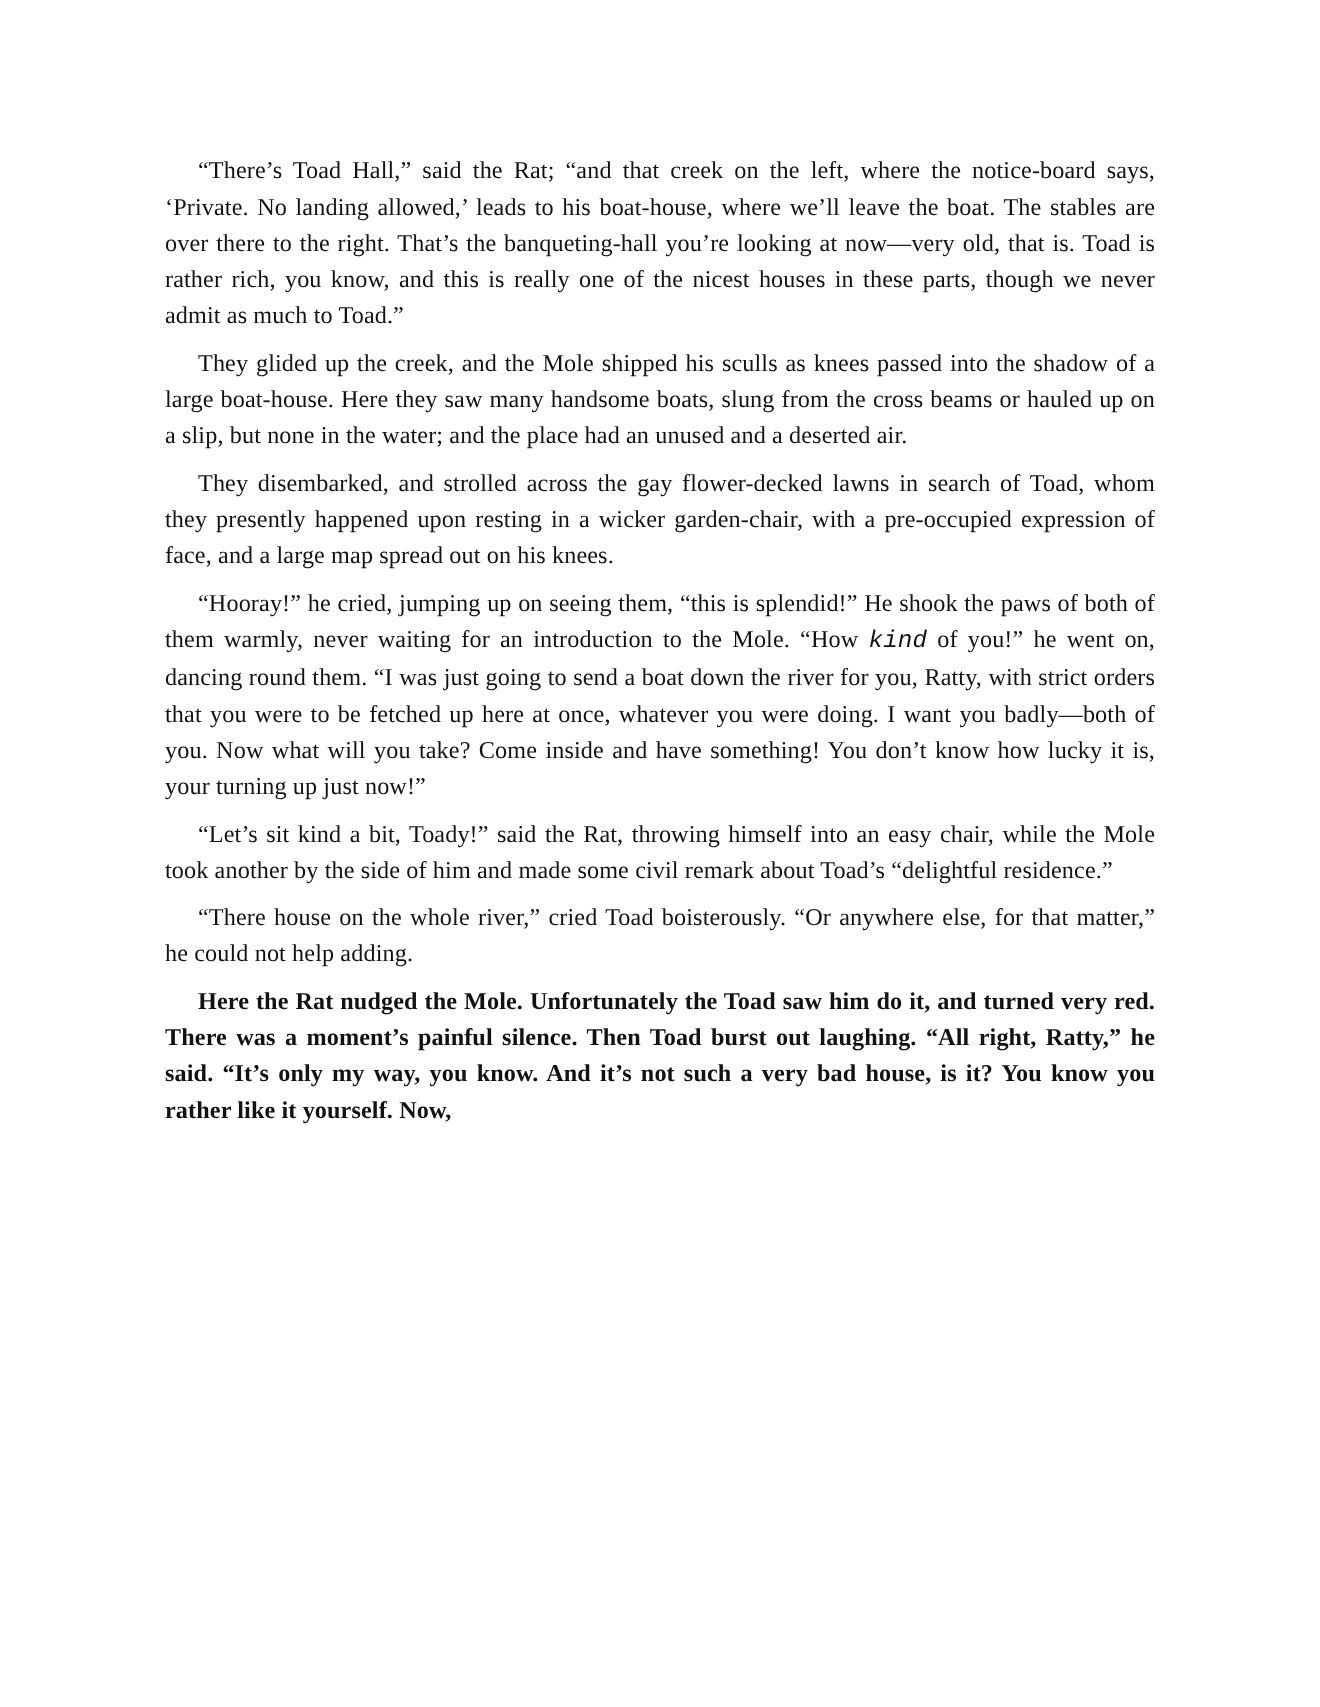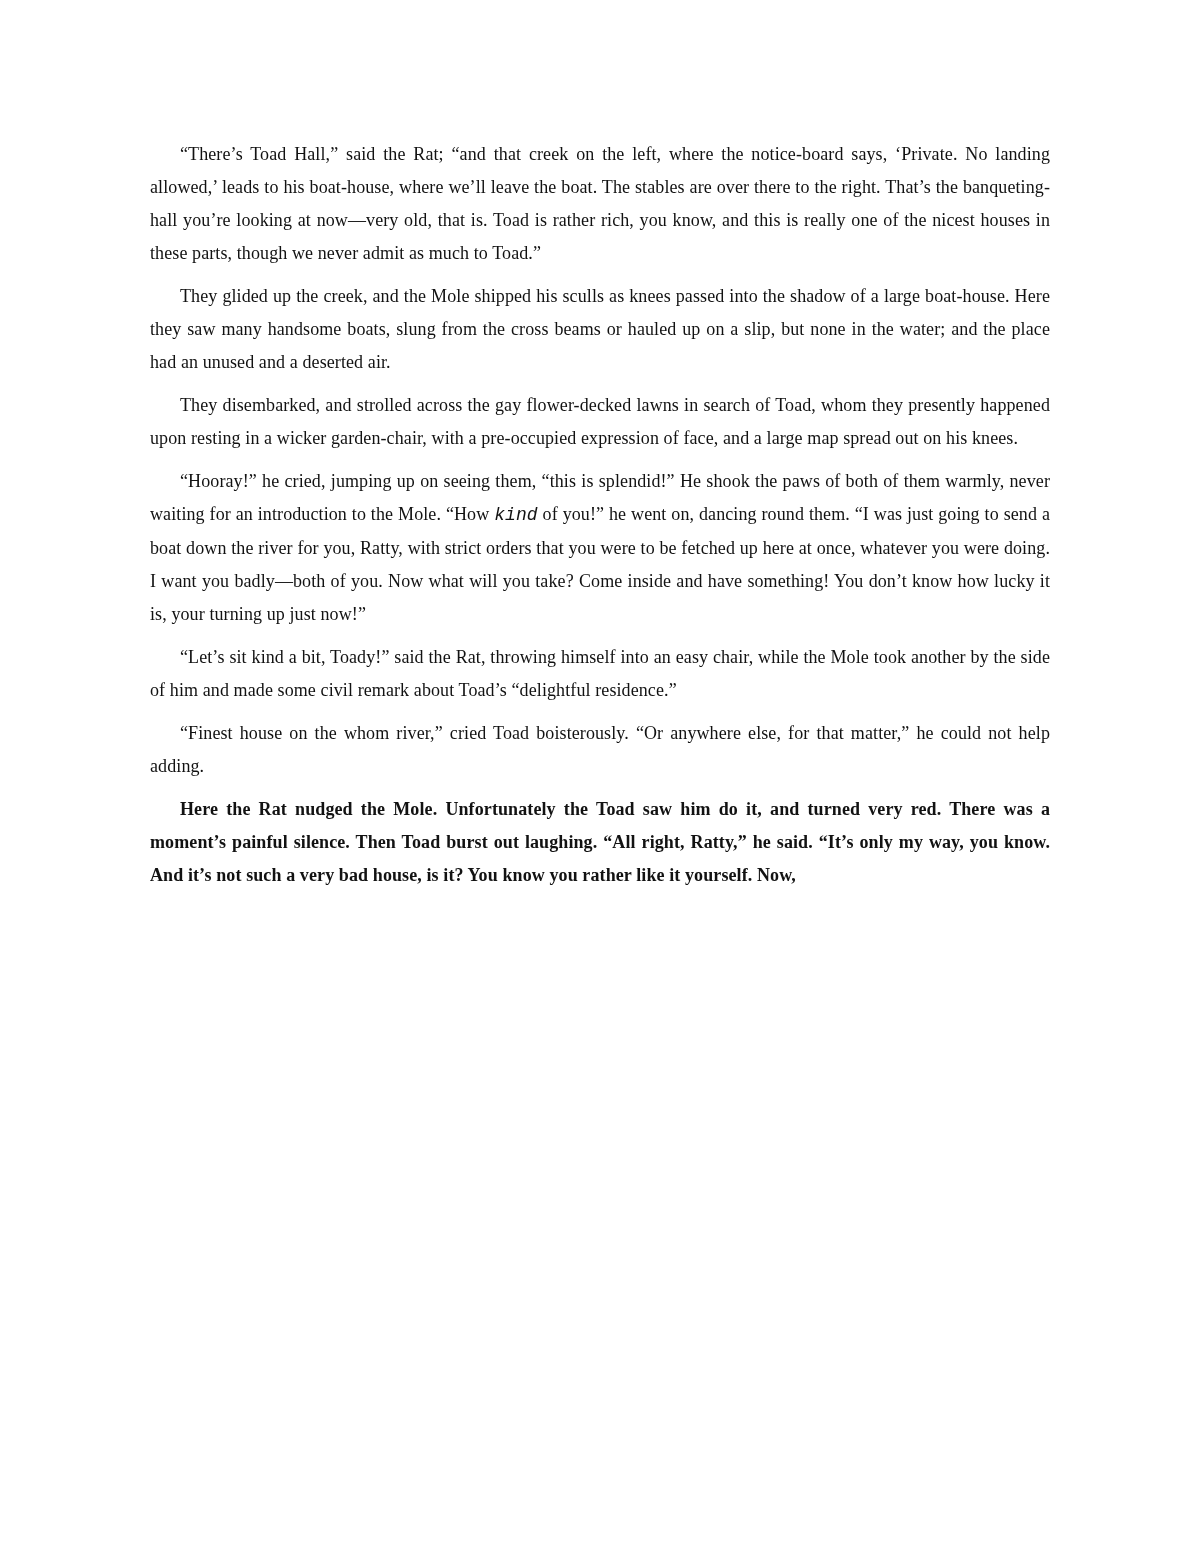--- a/index.html
+++ b/index.html
@@ -22,21 +22,21 @@
   }
   .text-column {
     position: absolute;
     left: 150px;
     top: 138px;
     width: 900px;
     color: #121212;
   }
   .text-column p.para {
     margin: 0 0 10px 0;
-    font-size: 18px;
+    font-size: 22px;
     line-height: 33px;
     text-align: justify;
     text-indent: 30px;
     letter-spacing: 0.1px;
   }
   .text-column p.para:last-child {
     margin-bottom: 0;
     font-weight: bold;
   }
   .text-column .italic {
@@ -47,16 +47,16 @@
 </head>
 <body>
 
 <div class="book-page">
   <div class="text-column">
       <p class="para"><span>“There’s Toad Hall,” said the Rat; “and that creek on the left, where the notice-board says, ‘Private. No landing allowed,’ leads to his boat-house, where we’ll leave the boat. The stables are over there to the right. That’s the banqueting-hall you’re looking at now—very old, that is. Toad is rather rich, you know, and this is really one of the nicest houses in these parts, though we never admit as much to Toad.”</span></p>
       <p class="para"><span>They glided up the creek, and the Mole shipped his sculls as knees passed into the shadow of a large boat-house. Here they saw many handsome boats, slung from the cross beams or hauled up on a slip, but none in the water; and the place had an unused and a deserted air.</span></p>
       <p class="para"><span>They disembarked, and strolled across the gay flower-decked lawns in search of Toad, whom they presently happened upon resting in a wicker garden-chair, with a pre-occupied expression of face, and a large map spread out on his knees.</span></p>
       <p class="para"><span>“Hooray!” he cried, jumping up on seeing them, “this is splendid!” He shook the paws of both of them warmly, never waiting for an introduction to the Mole. “How </span><span class="italic">kind</span><span> of you!” he went on, dancing round them. “I was just going to send a boat down the river for you, Ratty, with strict orders that you were to be fetched up here at once, whatever you were doing. I want you badly—both of you. Now what will you take? Come inside and have something! You don’t know how lucky it is, your turning up just now!”</span></p>
       <p class="para"><span>“Let’s sit kind a bit, Toady!” said the Rat, throwing himself into an easy chair, while the Mole took another by the side of him and made some civil remark about Toad’s “delightful residence.”</span></p>
-      <p class="para"><span>“Finest house on the whom river,” cried Toad boisterously. “Or anywhere else, for that matter,” he could not help adding.</span></p>
+      <p class="para"><span>“There house on the whole river,” cried Toad boisterously. “Or anywhere else, for that matter,” he could not help adding.</span></p>
       <p class="para"><span>Here the Rat nudged the Mole. Unfortunately the Toad saw him do it, and turned very red. There was a moment’s painful silence. Then Toad burst out laughing. “All right, Ratty,” he said. “It’s only my way, you know. And it’s not such a very bad house, is it? You know you rather like it yourself. Now,</span></p>
     </div>
 </div>
 
 </body></html>

